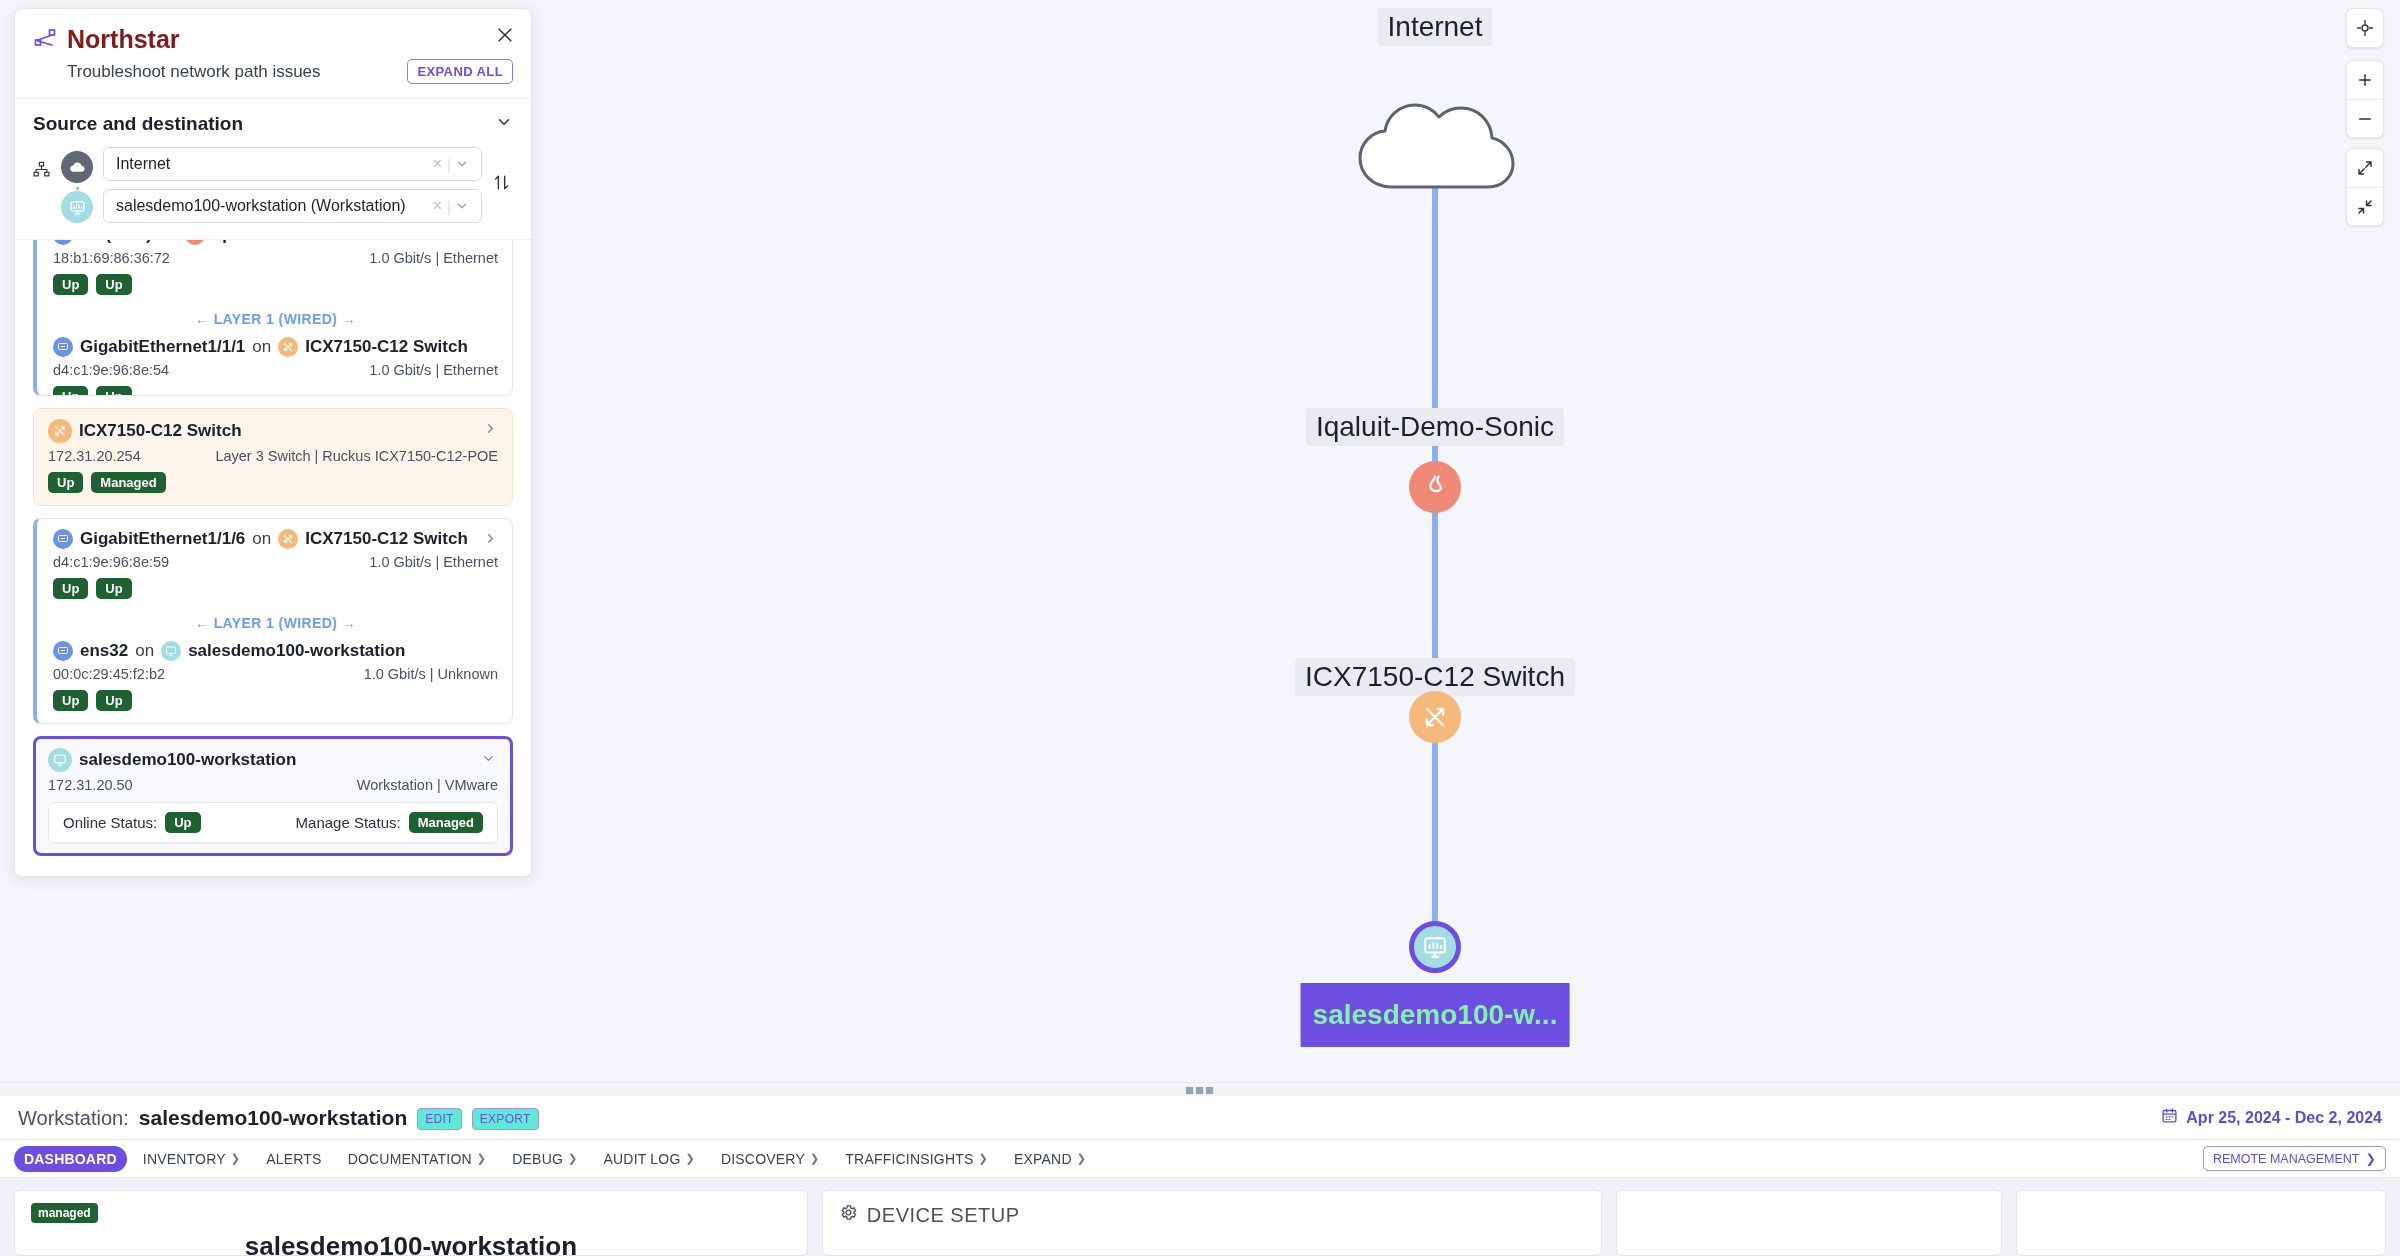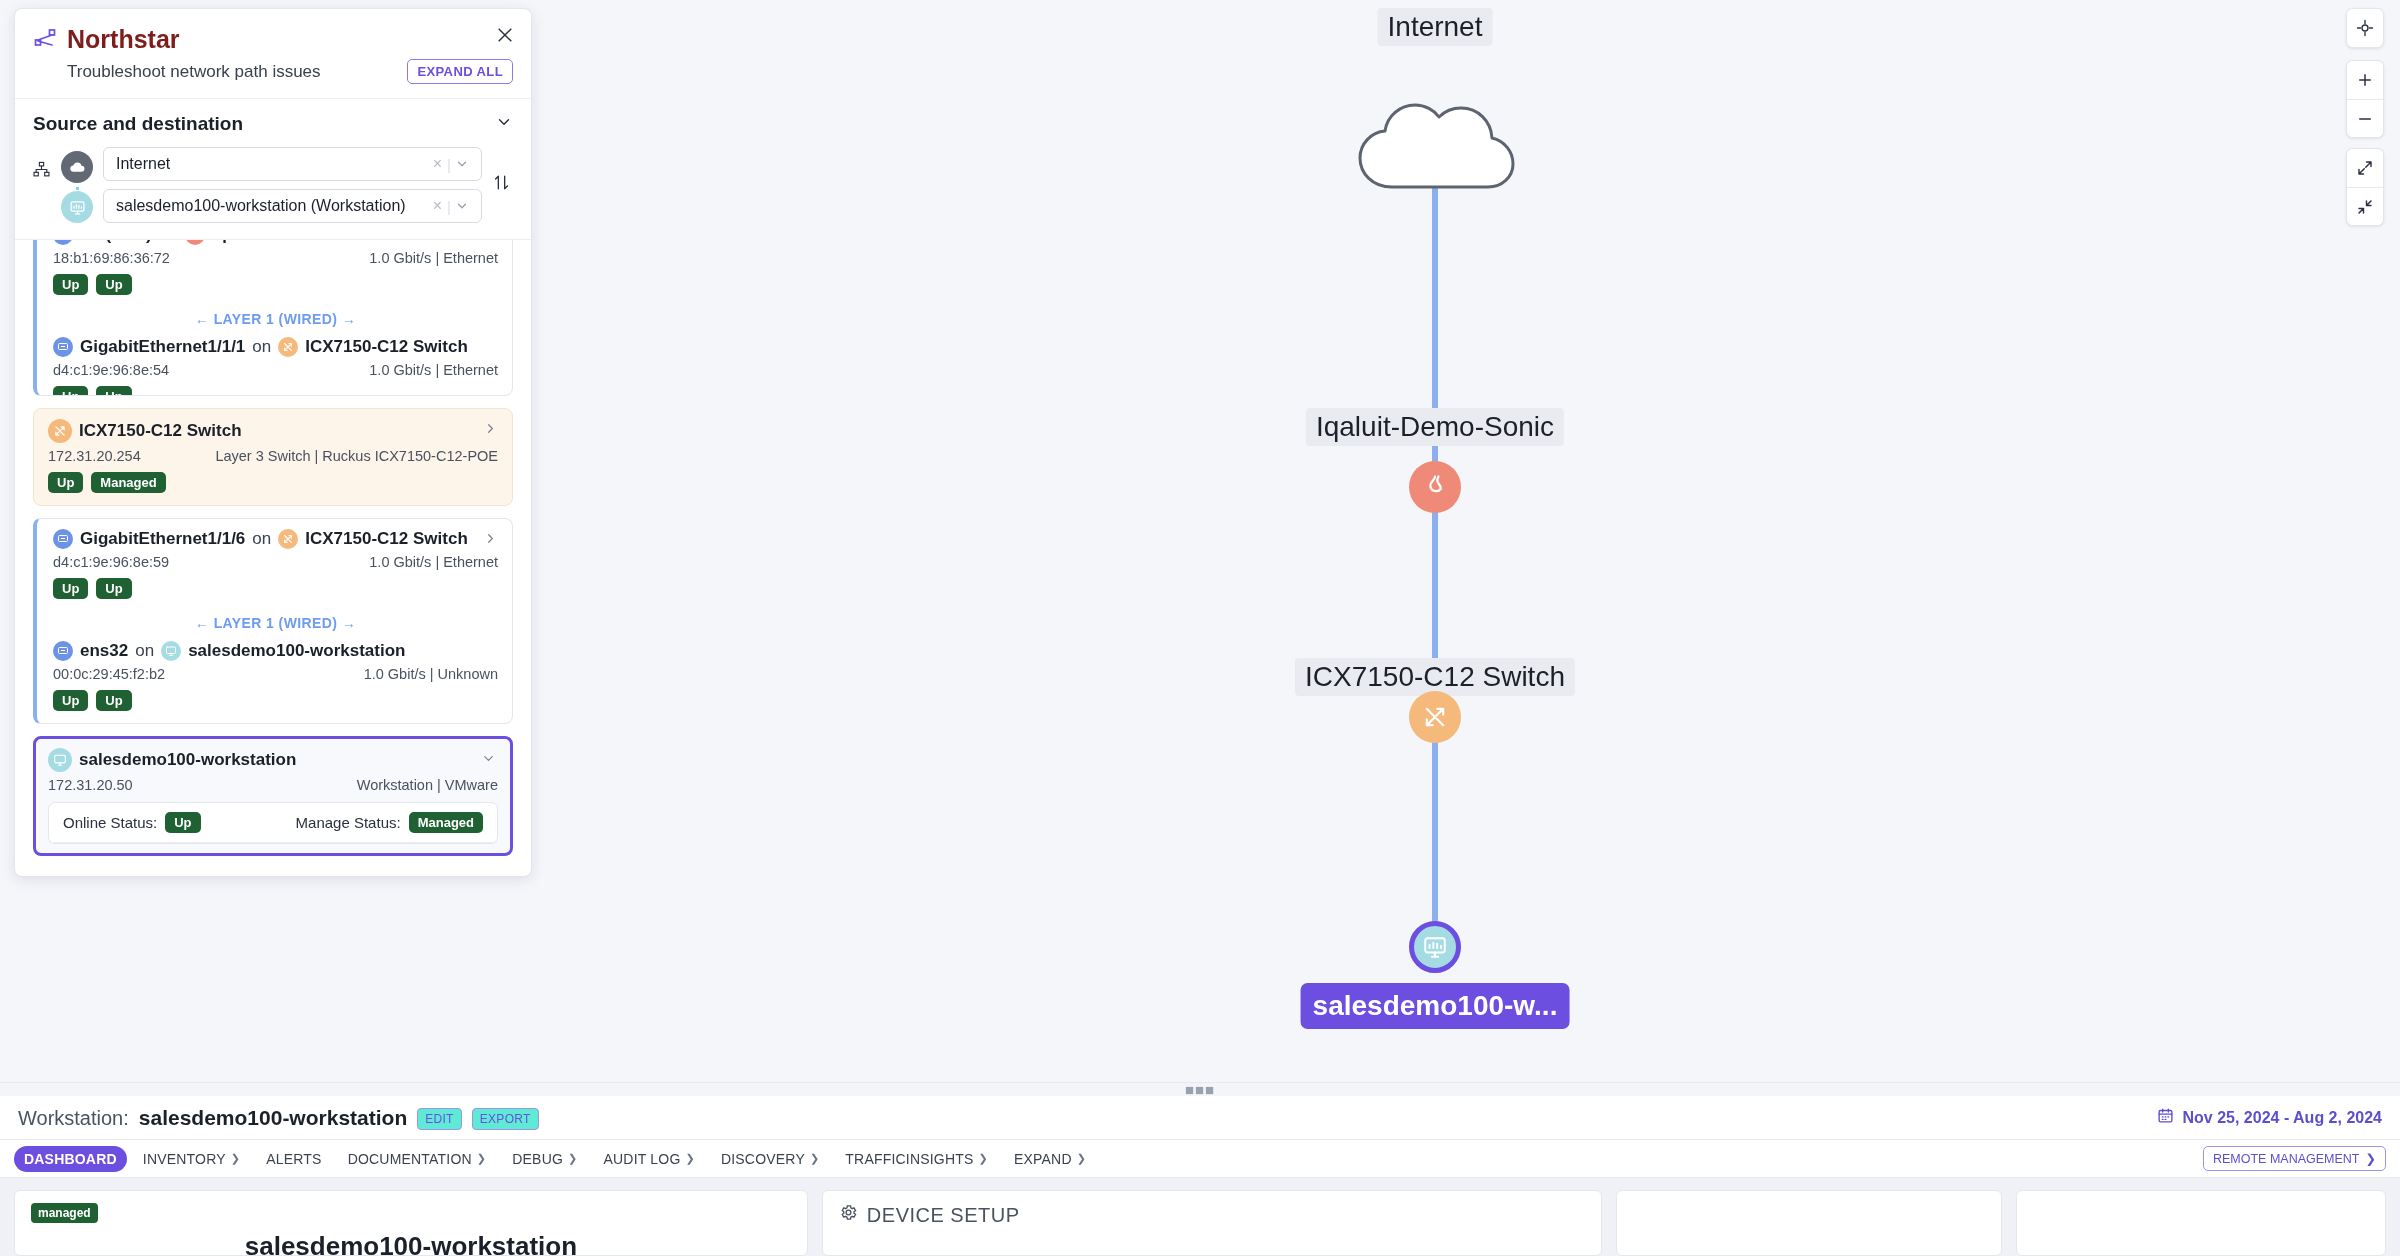--- a/index.html
+++ b/index.html
@@ -23,22 +23,22 @@
     position: absolute;
     background: #e9ebf0;
     color: #1b2029;
     font-size: 28px;
     padding: 3px 10px;
     border-radius: 4px;
     white-space: nowrap;
     transform: translateX(-50%);
   }
   .node-label.selected {
-    background: #6c4ee0; color: #ffffff; font-weight: bold;
-    border-radius: 7px; padding: 7px 12px;
+    background: #6c4ee0; color: #86efac; font-weight: bold;
+    border-radius: 1px; padding: 16px 12px;
   }
   .edge {
     position: absolute; width: 6px; background: #8cb0ef;
     transform: translateX(-50%);
   }
   .node-circle {
     position: absolute; border-radius: 50%;
     display: flex; align-items: center; justify-content: center;
     transform: translate(-50%, -50%);
   }
@@ -550,21 +550,21 @@
       <span class="mini-btn">EDIT</span>
       <span class="mini-btn">EXPORT</span>
     </div>
     <div class="daterange">
       <span>
         <svg width="17" height="17" viewBox="0 0 24 24" fill="none" stroke="#5b4fd0" stroke-width="1.9" stroke-linecap="round">
             <rect x="3" y="5" width="18" height="16" rx="2"></rect>
             <path d="M3 10h18M8 3v4M16 3v4M7.5 14h1M11.5 14h1M15.5 14h1M7.5 17.5h1M11.5 17.5h1"></path>
           </svg>
       </span>
-      <span>Nov 25, 2024 - Aug 2, 2024</span>
+      <span>Apr 25, 2024 - Dec 2, 2024</span>
     </div>
   </div>
 
   <div id="dev-tabs">
     <div class="tabs-left">
       <span class="tab active">
         <span>DASHBOARD</span>
       </span>
       <span class="tab">
         <span>INVENTORY</span>

